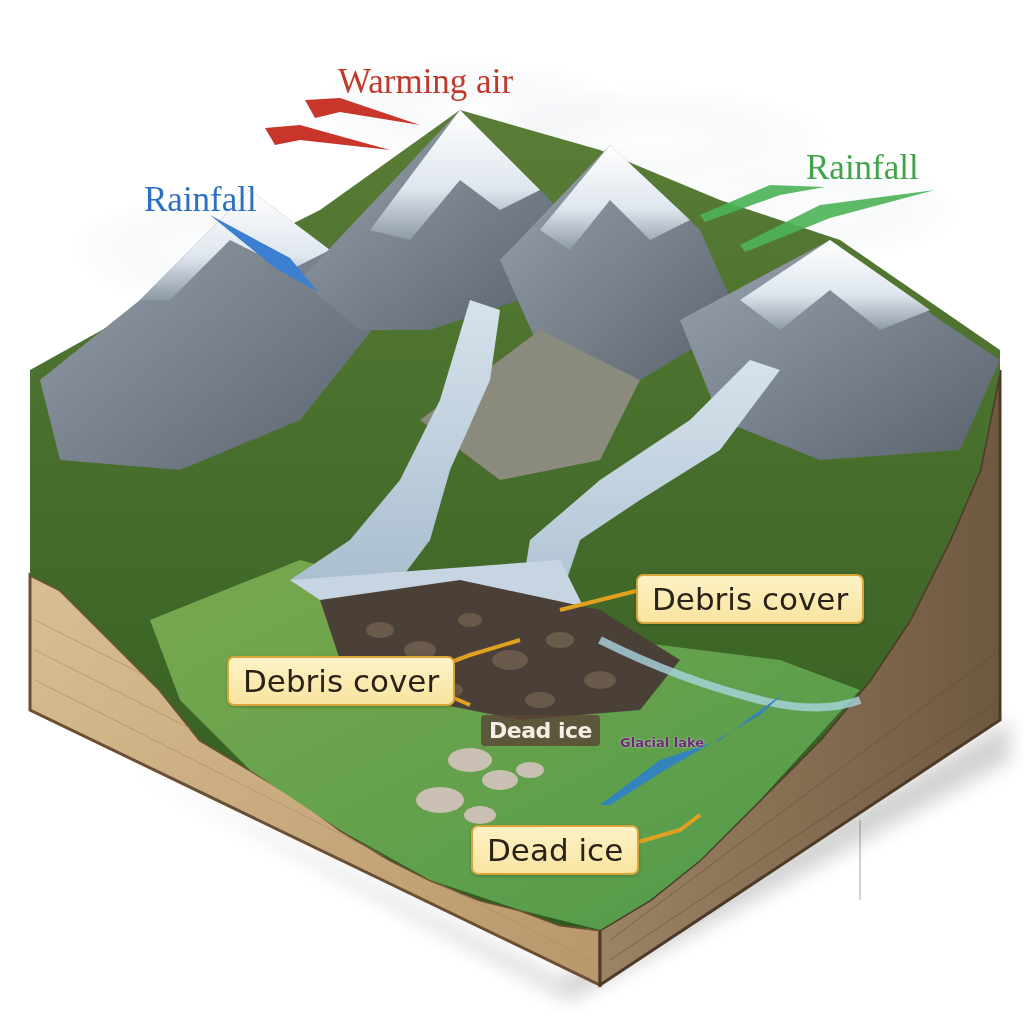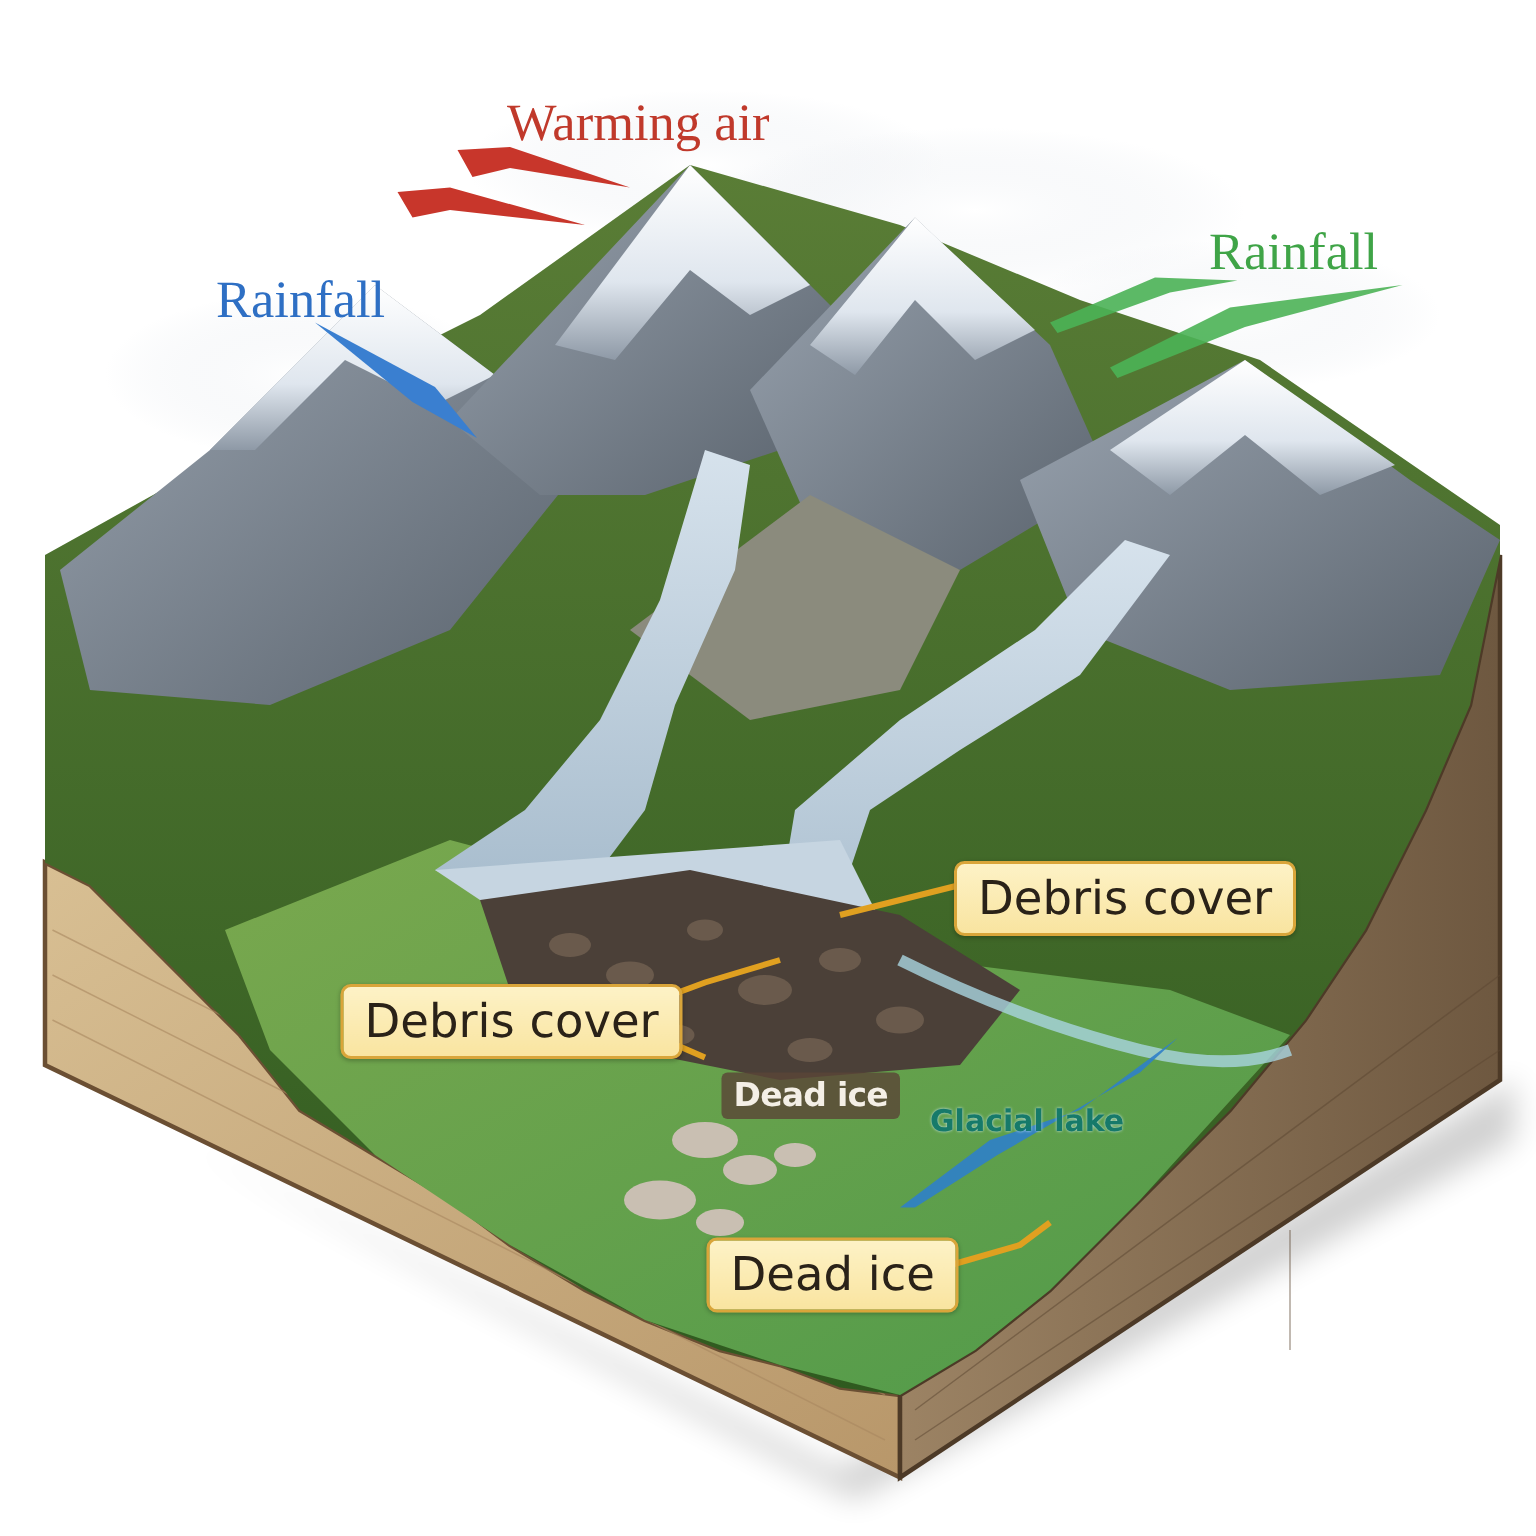--- a/index.html
+++ b/index.html
@@ -4,21 +4,21 @@
 <style>
   html, body { margin: 0; padding: 0; background: #ffffff; }
   body { width: 1024px; height: 1024px; position: relative; overflow: hidden; font-family: "DejaVu Sans", sans-serif; }
   #scene { position: absolute; left: 0; top: 0; width: 1024px; height: 1024px; }
   .label-flow { position: absolute; font-family: Liberation Serif, serif; font-size: 35px; white-space: nowrap; }
   .callout { position: absolute; background: linear-gradient(#fdf2c6, #f9e4a0); border: 2px solid #d9a53a; border-radius: 7px;
              color: #2a2218; font-family: "DejaVu Sans", sans-serif; font-size: 31px; padding: 5px 14px; white-space: nowrap;
              box-shadow: 0 1px 3px rgba(0,0,0,0.25); }
   .dead-ice-inset { position: absolute; background: rgba(90,70,55,0.82); color: #f4efe6; font-family: "DejaVu Sans", sans-serif;
              font-size: 22px; font-weight: bold; padding: 3px 8px; border-radius: 4px; letter-spacing: -0.5px; }
-  .lake-label { position: absolute; color: #0f766e; font-family: "DejaVu Sans", sans-serif; font-size: 20px; font-weight: bold;
+  .lake-label { position: absolute; color: #701a75; font-family: "DejaVu Sans", sans-serif; font-size: 13px; font-weight: bold;
              text-shadow: 0 0 2px #d8ecff; opacity: 0.9; }
 </style>
 </head>
 <body>
 
 <svg id="scene" viewBox="0 0 1024 1024" xmlns="http://www.w3.org/2000/svg">
   <defs>
     <linearGradient id="snowGrad" x1="0" y1="0" x2="0" y2="1">
       <stop offset="0" stop-color="#ffffff"></stop>
       <stop offset="0.6" stop-color="#dfe6ee"></stop>

